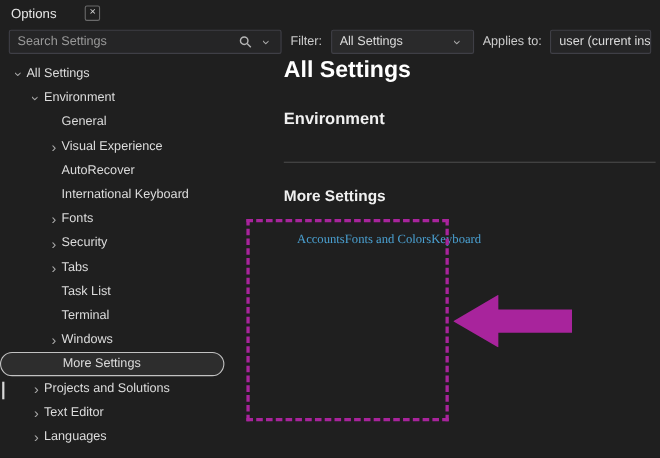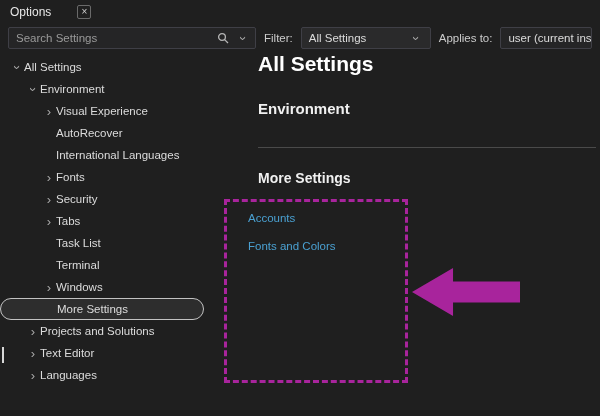--- a/index.html
+++ b/index.html
@@ -60,21 +60,21 @@
     margin-right:26px;
   }
   .focus-caret { position:absolute; left:2px; width:2px; height:16px; background:#d8d8d8; }
 
   
   .content { position:absolute; left:230px; top:40px; right:0; bottom:0; }
   .page-title { position:absolute; left:28px; top:12px; font-size:21px; font-weight:bold; color:#ffffff; }
   .section-heading { position:absolute; left:28px; top:60px; font-size:15px; font-weight:bold; color:#f0f0f0; }
   .divider { position:absolute; left:28px; right:4px; top:107px; height:1px; background:#4a4a4a; }
   .subsection-heading { position:absolute; left:28px; top:130px; font-size:14px; font-weight:bold; color:#f0f0f0; }
-  .links { position:absolute; left:18px; top:164px; display:flex; flex-direction:column; list-style:none; }
+  .links { position:absolute; left:40px; top:164px; display:flex; flex-direction:row; list-style:none;font-family:Liberation Serif, serif; }
   .links li { height:28px; display:flex; align-items:center; }
   .links a { color:var(--link,#4aa0d1); text-decoration:none; font-size:11.5px; cursor:pointer; }
 
   
   .annotation-box {
     position:absolute; left:224px; top:199px; width:184px; height:184px;
     border:3px dashed var(--annotation,#a8249c); pointer-events:none;
   }
   .annotation-arrow {
     position:absolute; left:412px; top:268px; width:108px; height:48px;
@@ -118,30 +118,34 @@
   <div class="sidebar">
     <div class="tree-row lvl0">
       <span class="chev down">›</span>
       <span class="tlabel">All Settings</span>
     </div>
     <div class="tree-row lvl1">
       <span class="chev down">›</span>
       <span class="tlabel">Environment</span>
     </div>
     <div class="tree-row lvl2">
+      <span class="chev placeholder"></span>
+      <span class="tlabel">General</span>
+    </div>
+    <div class="tree-row lvl2">
       <span class="chev">›</span>
       <span class="tlabel">Visual Experience</span>
     </div>
     <div class="tree-row lvl2">
       <span class="chev placeholder"></span>
       <span class="tlabel">AutoRecover</span>
     </div>
     <div class="tree-row lvl2">
       <span class="chev placeholder"></span>
-      <span class="tlabel">International Languages</span>
+      <span class="tlabel">International Keyboard</span>
     </div>
     <div class="tree-row lvl2">
       <span class="chev">›</span>
       <span class="tlabel">Fonts</span>
     </div>
     <div class="tree-row lvl2">
       <span class="chev">›</span>
       <span class="tlabel">Security</span>
     </div>
     <div class="tree-row lvl2">
@@ -184,19 +188,22 @@
     <div class="section-heading">Environment</div>
     <div class="divider"></div>
     <div class="subsection-heading">More Settings</div>
     <ul class="links">
       <li>
           <a>Accounts</a>
         </li>
       <li>
           <a>Fonts and Colors</a>
         </li>
+      <li>
+          <a>Keyboard</a>
+        </li>
     </ul>
   </div>
 
   <div class="annotation-box"></div>
   <div class="annotation-arrow"></div>
 
 </div>
 
 </body></html>

